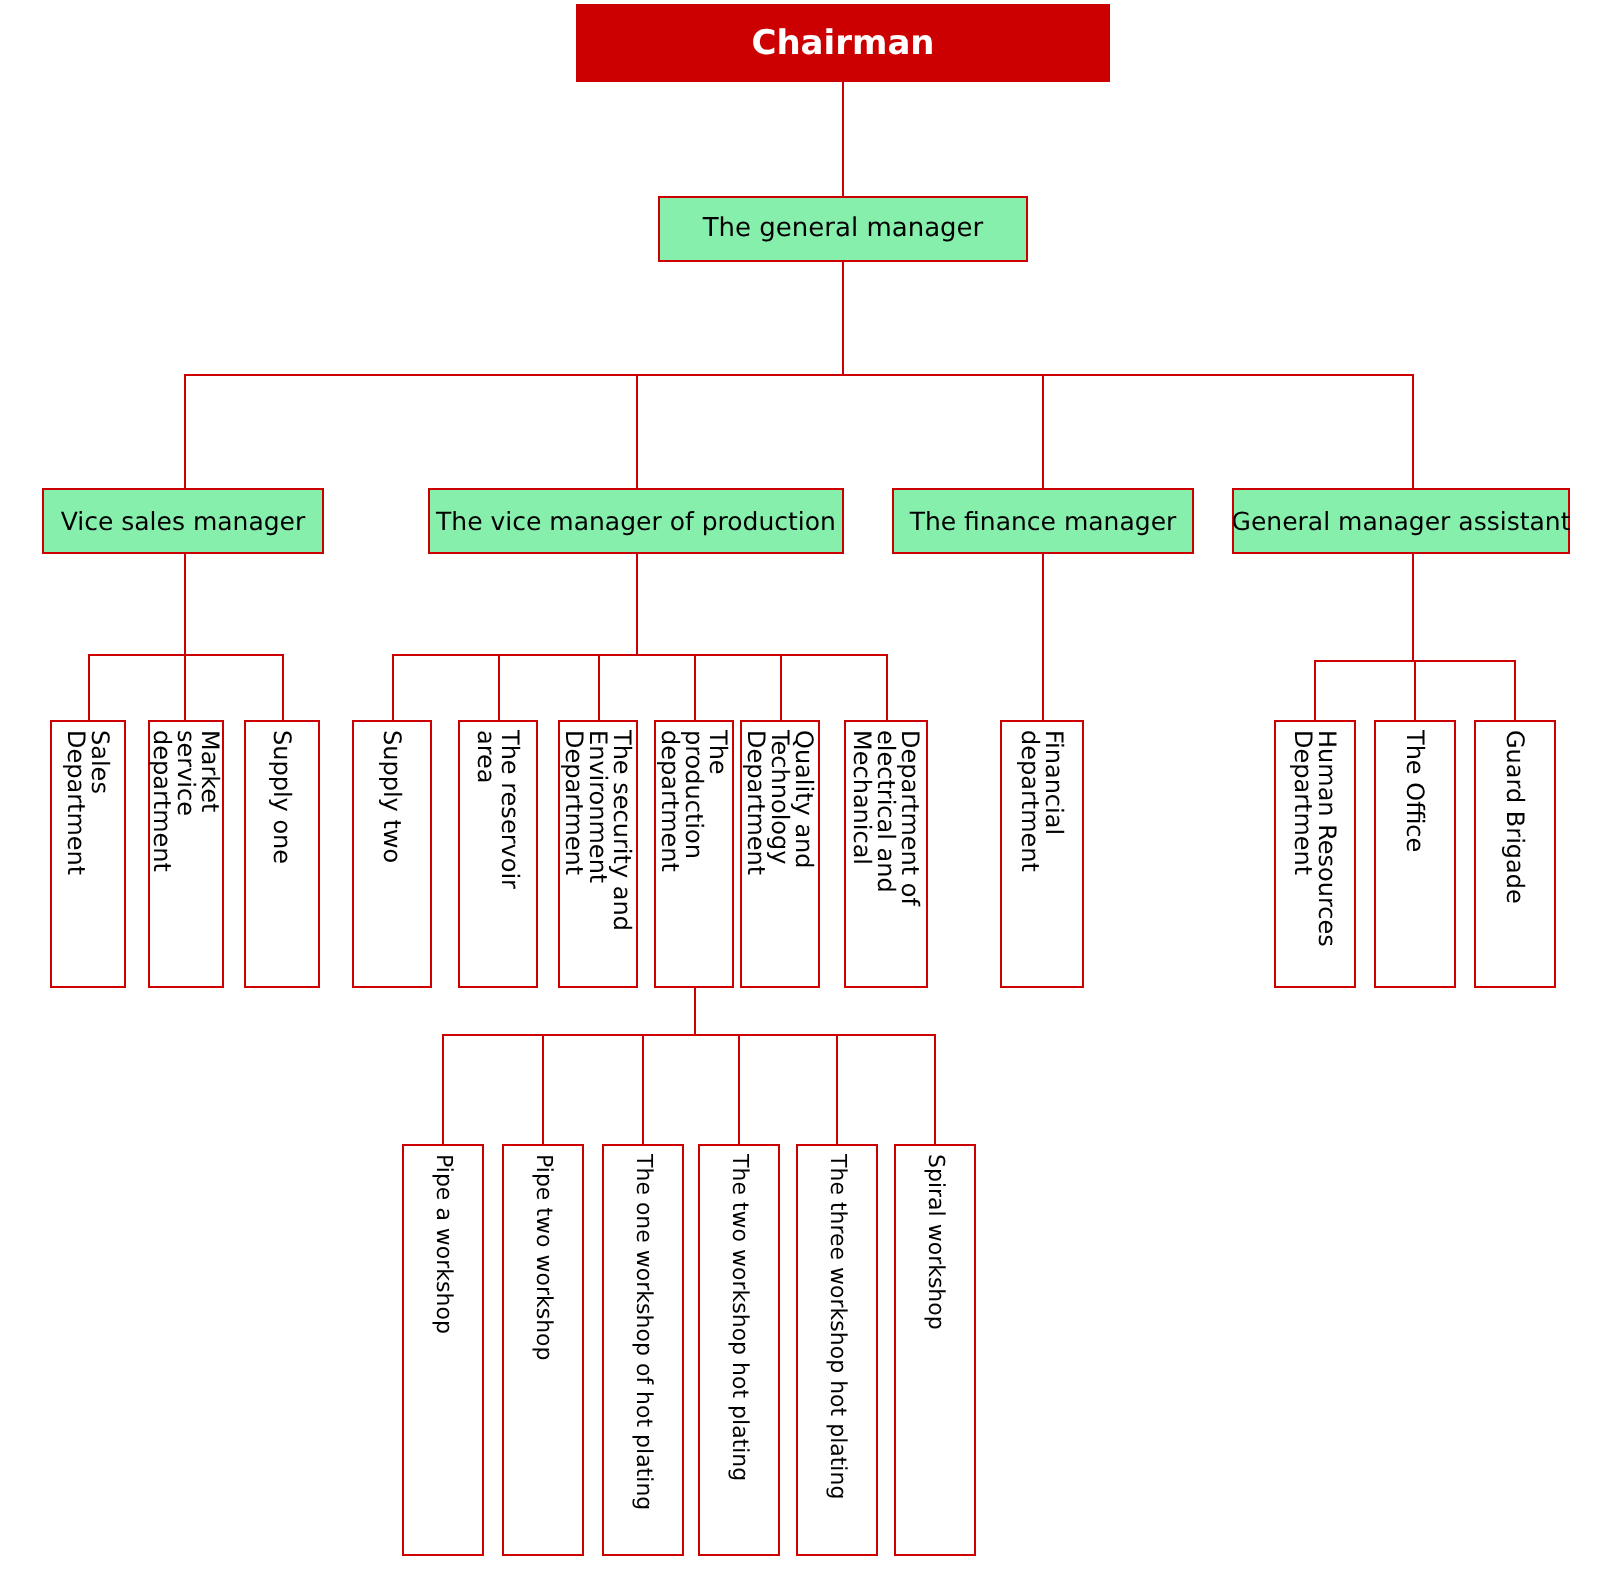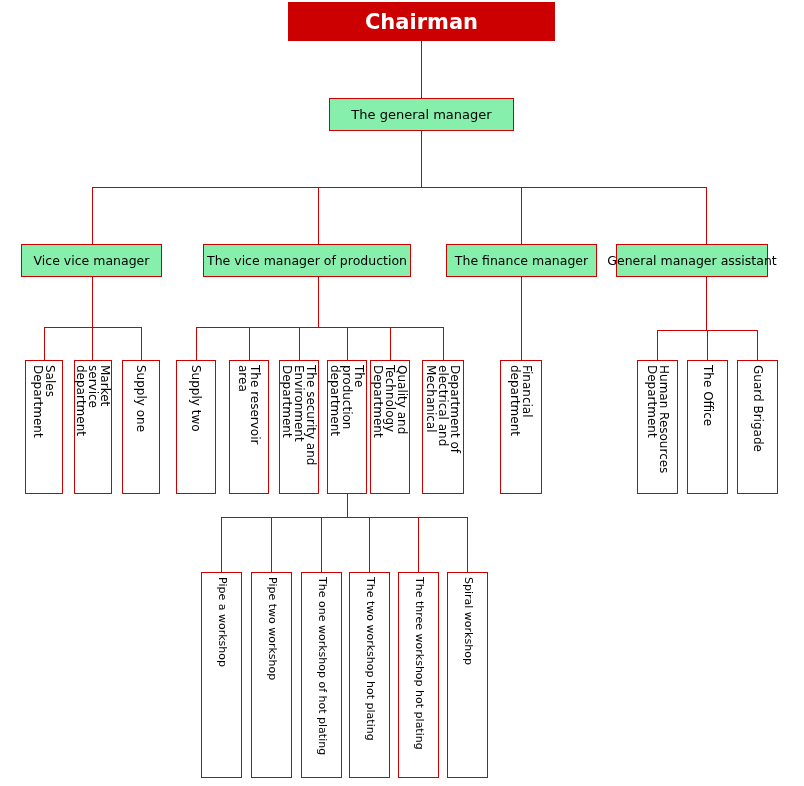--- a/index.html
+++ b/index.html
@@ -7,21 +7,21 @@
     position:relative;width:804px;height:786px;background:#fff;
     font-family:"DejaVu Sans","Liberation Sans",sans-serif;color:#000;overflow:hidden;
   }
   .node{
     position:absolute;box-sizing:border-box;border:1px solid var(--line,#cc0000);
     background:#86efac;display:flex;align-items:center;justify-content:center;
     font-size:12.5px;white-space:nowrap;
   }
   .node.root{
     background:var(--chairman-bg,#cc0000);color:var(--chairman-text,#fff);
-    border:none;font-size:21px;font-weight:bold;
+    border:none;font-size:17px;font-weight:bold;
   }
   .vnode{
     position:absolute;box-sizing:border-box;border:1px solid var(--line,#cc0000);
     background:#fff;display:flex;justify-content:center;
   }
   .vnode span{
     writing-mode:vertical-rl;white-space:pre-line;
     font-size:12px;line-height:12px;padding-top:4px;display:block;
   }
   .vnode.small span{font-size:11px;line-height:12px;}
@@ -71,24 +71,24 @@
   <div class="vline" style="left:271px;top:517px;height:55px"></div>
   <div class="vline" style="left:321px;top:517px;height:55px"></div>
   <div class="vline" style="left:369px;top:517px;height:55px"></div>
   <div class="vline" style="left:418px;top:517px;height:55px"></div>
   <div class="vline" style="left:467px;top:517px;height:55px"></div>
 
   <div class="node root" style="left:288px;top:2px;width:267px;height:39px">Chairman</div>
 
   <div class="node" style="left:329px;top:98px;width:185px;height:33px;font-size:13px">The general manager</div>
 
-  <div class="node" style="left:21px;top:244px;width:141px;height:33px">Vice vice manager</div>
-  <div class="node" style="left:203px;top:244px;width:208px;height:33px">The vice manager of production</div>
+  <div class="node" style="left:21px;top:244px;width:141px;height:33px">Vice sales manager</div>
+  <div class="node" style="left:214px;top:244px;width:208px;height:33px">The vice manager of production</div>
   <div class="node" style="left:446px;top:244px;width:151px;height:33px">The finance manager</div>
-  <div class="node" style="left:616px;top:244px;width:152px;height:33px">General manager assistant</div>
+  <div class="node" style="left:616px;top:244px;width:169px;height:33px">General manager assistant</div>
 
   <div class="vnode" style="left:25px;top:360px;width:38px;height:134px">
     <span>Sales
 Department</span>
     </div>
   <div class="vnode" style="left:74px;top:360px;width:38px;height:134px">
     <span>Market
 service
 department</span>
     </div>

